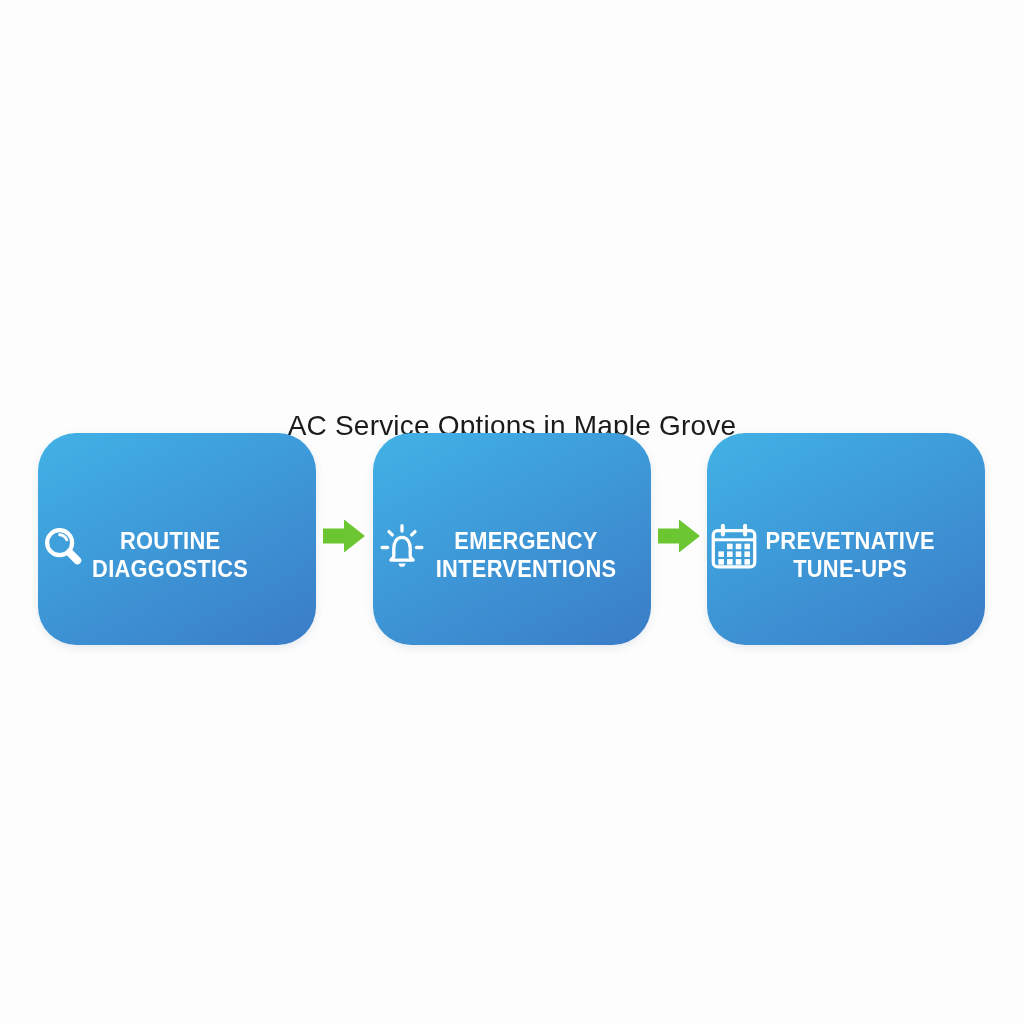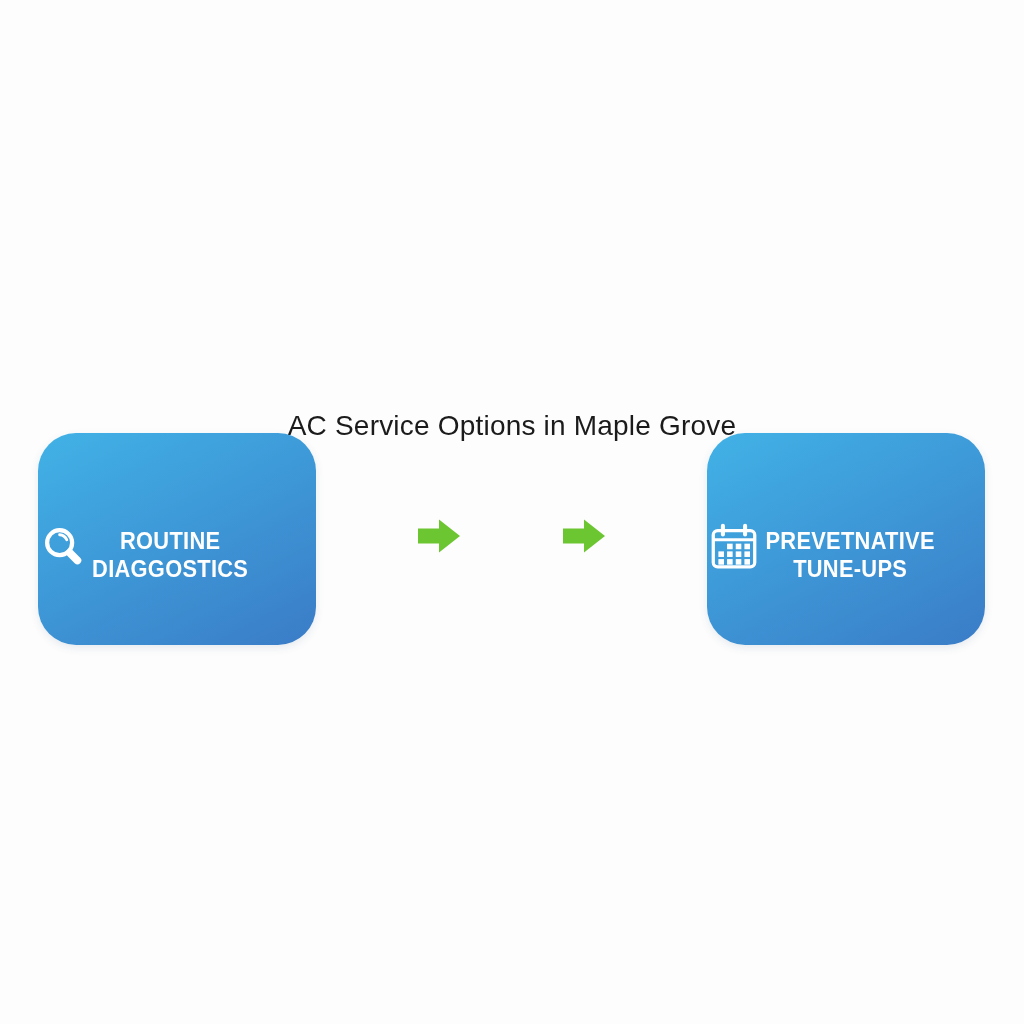--- a/index.html
+++ b/index.html
@@ -96,20 +96,37 @@
         <span>DIAGGOSTICS</span>
       </div>
     </section>
 
     <span class="arrow">
       <svg width="42" height="40" viewBox="0 0 42 40">
         <polygon points="0,12.5 21,12.5 21,3.5 42,20 21,36.5 21,27.5 0,27.5"></polygon>
       </svg>
     </span>
 
+    <section class="card">
+      <span class="icon">
+        <svg width="58" height="58" viewBox="0 0 60 60">
+          <path class="st" d="M18.5 42.5 L41.5 42.5 L38.5 39 L38.5 30.5 C38.5 23.5 35 19 30 19 C25 19 21.5 23.5 21.5 30.5 L21.5 39 Z" stroke-width="3.4" stroke-linejoin="round"></path>
+          <path class="fl" d="M26.5 46 a3.5 3.5 0 0 0 7 0 Z"></path>
+          <line class="st" x1="30" y1="7" x2="30" y2="12.5" stroke-width="3.4" stroke-linecap="round"></line>
+          <line class="st" x1="16.5" y1="13" x2="20" y2="16.5" stroke-width="3.4" stroke-linecap="round"></line>
+          <line class="st" x1="43.5" y1="13" x2="40" y2="16.5" stroke-width="3.4" stroke-linecap="round"></line>
+          <line class="st" x1="9.5" y1="29.5" x2="15" y2="29.5" stroke-width="3.4" stroke-linecap="round"></line>
+          <line class="st" x1="45" y1="29.5" x2="50.5" y2="29.5" stroke-width="3.4" stroke-linecap="round"></line>
+        </svg>
+      </span>
+      <div class="card-label">
+        <span>EMERGENCY</span>
+        <span>INTERVENTIONS</span>
+      </div>
+    </section>
 
     <span class="arrow">
       <svg width="42" height="40" viewBox="0 0 42 40">
         <polygon points="0,12.5 21,12.5 21,3.5 42,20 21,36.5 21,27.5 0,27.5"></polygon>
       </svg>
     </span>
 
     <section class="card">
       <span class="icon">
         <svg width="54" height="54" viewBox="0 0 56 54">

